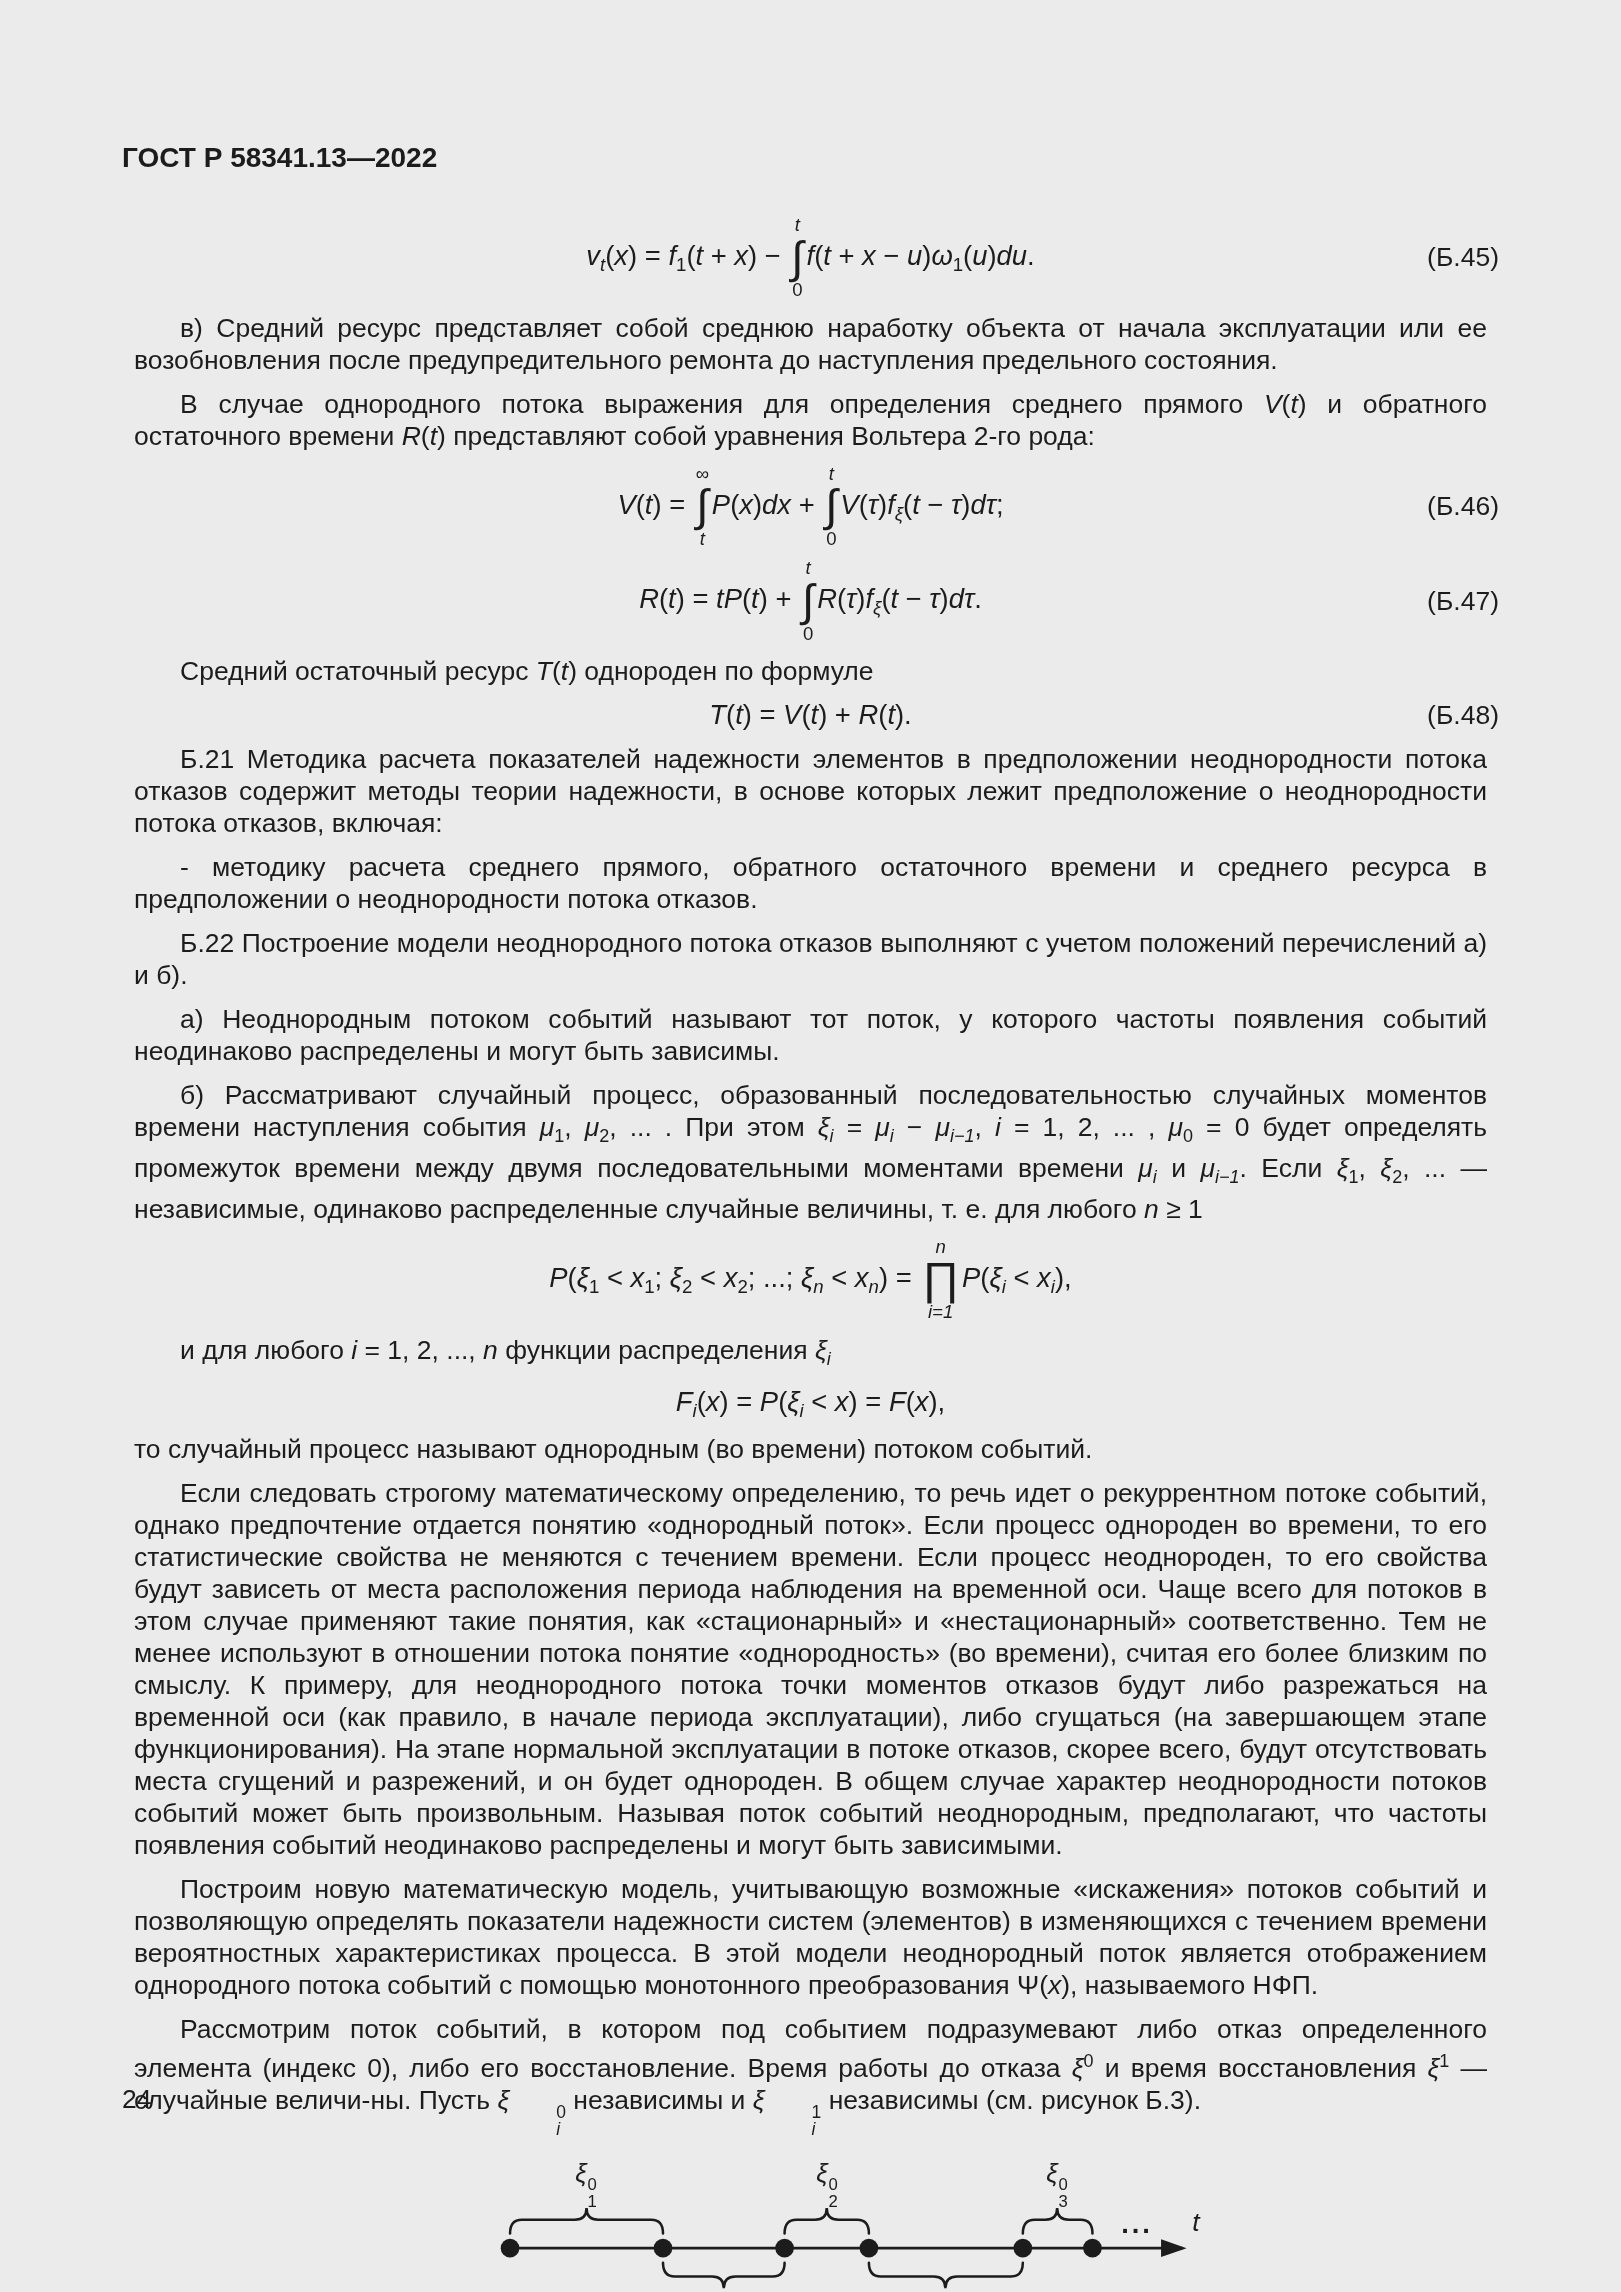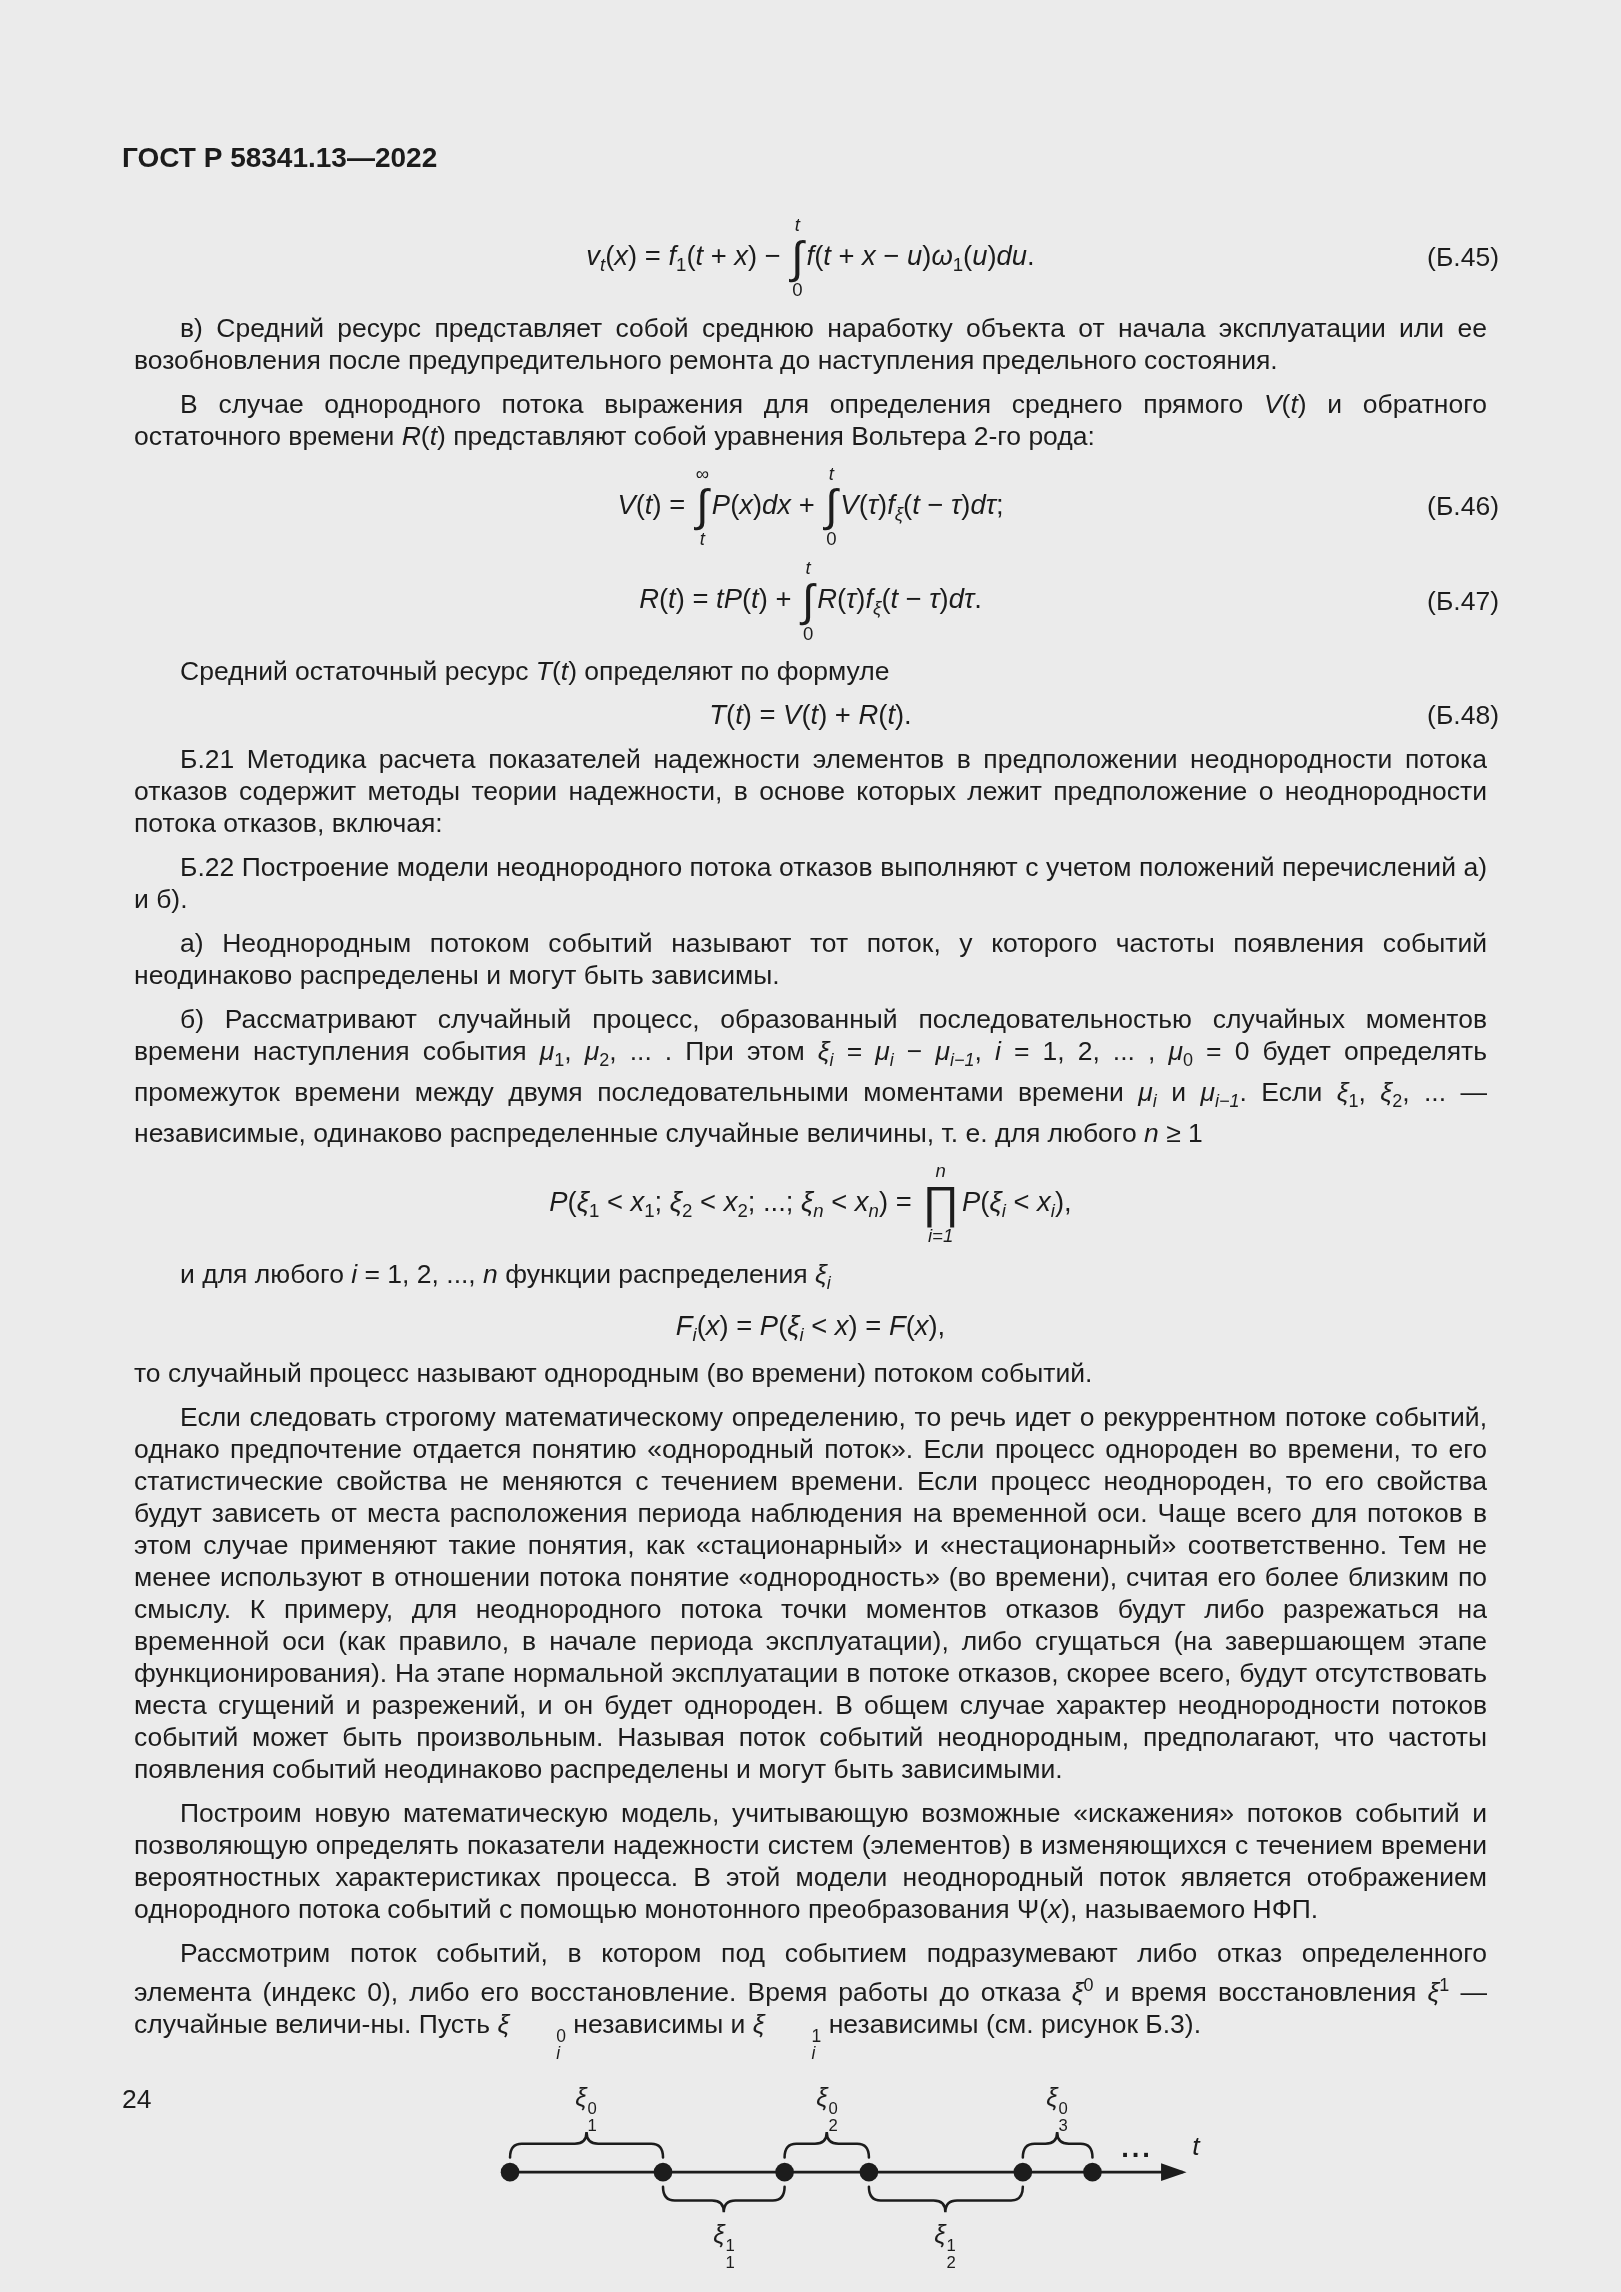--- a/index.html
+++ b/index.html
@@ -70,29 +70,30 @@
   <div class="formula-row">
     <span class="fpad"></span>
     <span class="fcenter"><span class="it">R</span><span>(</span><span class="it">t</span><span>) = </span><span class="it">tP</span><span>(</span><span class="it">t</span><span>) + </span><span class="bigop">
           <span class="lim it">t</span>
           <span class="sym">∫</span>
           <span class="lim">0</span>
         </span><span class="it">R</span><span>(</span><span class="it">τ</span><span>)</span><span class="it">f</span><span class="sb it">ξ</span><span>(</span><span class="it">t</span><span> − </span><span class="it">τ</span><span>)</span><span class="it">dτ</span><span>.</span></span>
     <span class="fnum">(Б.47)</span>
   </div>
 
-  <p><span>Средний остаточный ресурс </span><span class="it">T</span><span>(</span><span class="it">t</span><span>) определяют по формуле</span></p>
+  <p><span>Средний остаточный ресурс </span><span class="it">T</span><span>(</span><span class="it">t</span><span>) однороден по формуле</span></p>
 
   <div class="formula-row" style="margin:3.9px 0;">
     <span class="fpad"></span>
     <span class="fcenter"><span class="it">T</span><span>(</span><span class="it">t</span><span>) = </span><span class="it">V</span><span>(</span><span class="it">t</span><span>) + </span><span class="it">R</span><span>(</span><span class="it">t</span><span>).</span></span>
     <span class="fnum">(Б.48)</span>
   </div>
 
   <p><span>Б.21 Методика расчета показателей надежности элементов в предположении неоднородности потока отказов содержит методы теории надежности, в основе которых лежит предположение о неоднородности потока отказов, включая:</span></p>
+  <p><span>- методику расчета среднего прямого, обратного остаточного времени и среднего ресурса в предположении о неоднородности потока отказов.</span></p>
   <p><span>Б.22 Построение модели неоднородного потока отказов выполняют с учетом положений перечислений а) и б).</span></p>
   <p><span>а) Неоднородным потоком событий называют тот поток, у которого частоты появления событий неодинаково распределены и могут быть зависимы.</span></p>
   <p><span>б) Рассматривают случайный процесс, образованный последовательностью случайных моментов времени наступления события </span><span class="it">μ</span><span class="sb">1</span><span>, </span><span class="it">μ</span><span class="sb">2</span><span>, ... . При этом </span><span class="it">ξ</span><span class="sb it">i</span><span> = </span><span class="it">μ</span><span class="sb it">i</span><span> − </span><span class="it">μ</span><span class="sb it">i−1</span><span>, </span><span class="it">i</span><span> = 1, 2, ... , </span><span class="it">μ</span><span class="sb">0</span><span> = 0 будет определять промежуток времени между двумя последовательными моментами времени </span><span class="it">μ</span><span class="sb it">i</span><span> и </span><span class="it">μ</span><span class="sb it">i−1</span><span>. Если </span><span class="it">ξ</span><span class="sb">1</span><span>, </span><span class="it">ξ</span><span class="sb">2</span><span>, ... — независимые, одинаково распределенные случайные величины, т. е. для любого </span><span class="it">n</span><span> ≥ 1</span></p>
 
   <div class="formula-row">
     <span class="fpad"></span>
     <span class="fcenter"><span class="it">P</span><span>(</span><span class="it">ξ</span><span class="sb">1</span><span> &lt; </span><span class="it">x</span><span class="sb">1</span><span>; </span><span class="it">ξ</span><span class="sb">2</span><span> &lt; </span><span class="it">x</span><span class="sb">2</span><span>; ...; </span><span class="it">ξ</span><span class="sb it">n</span><span> &lt; </span><span class="it">x</span><span class="sb it">n</span><span>) = </span><span class="bigop">
           <span class="lim it">n</span>
           <span class="sym">∏</span>
           <span class="lim it">i=1</span>

